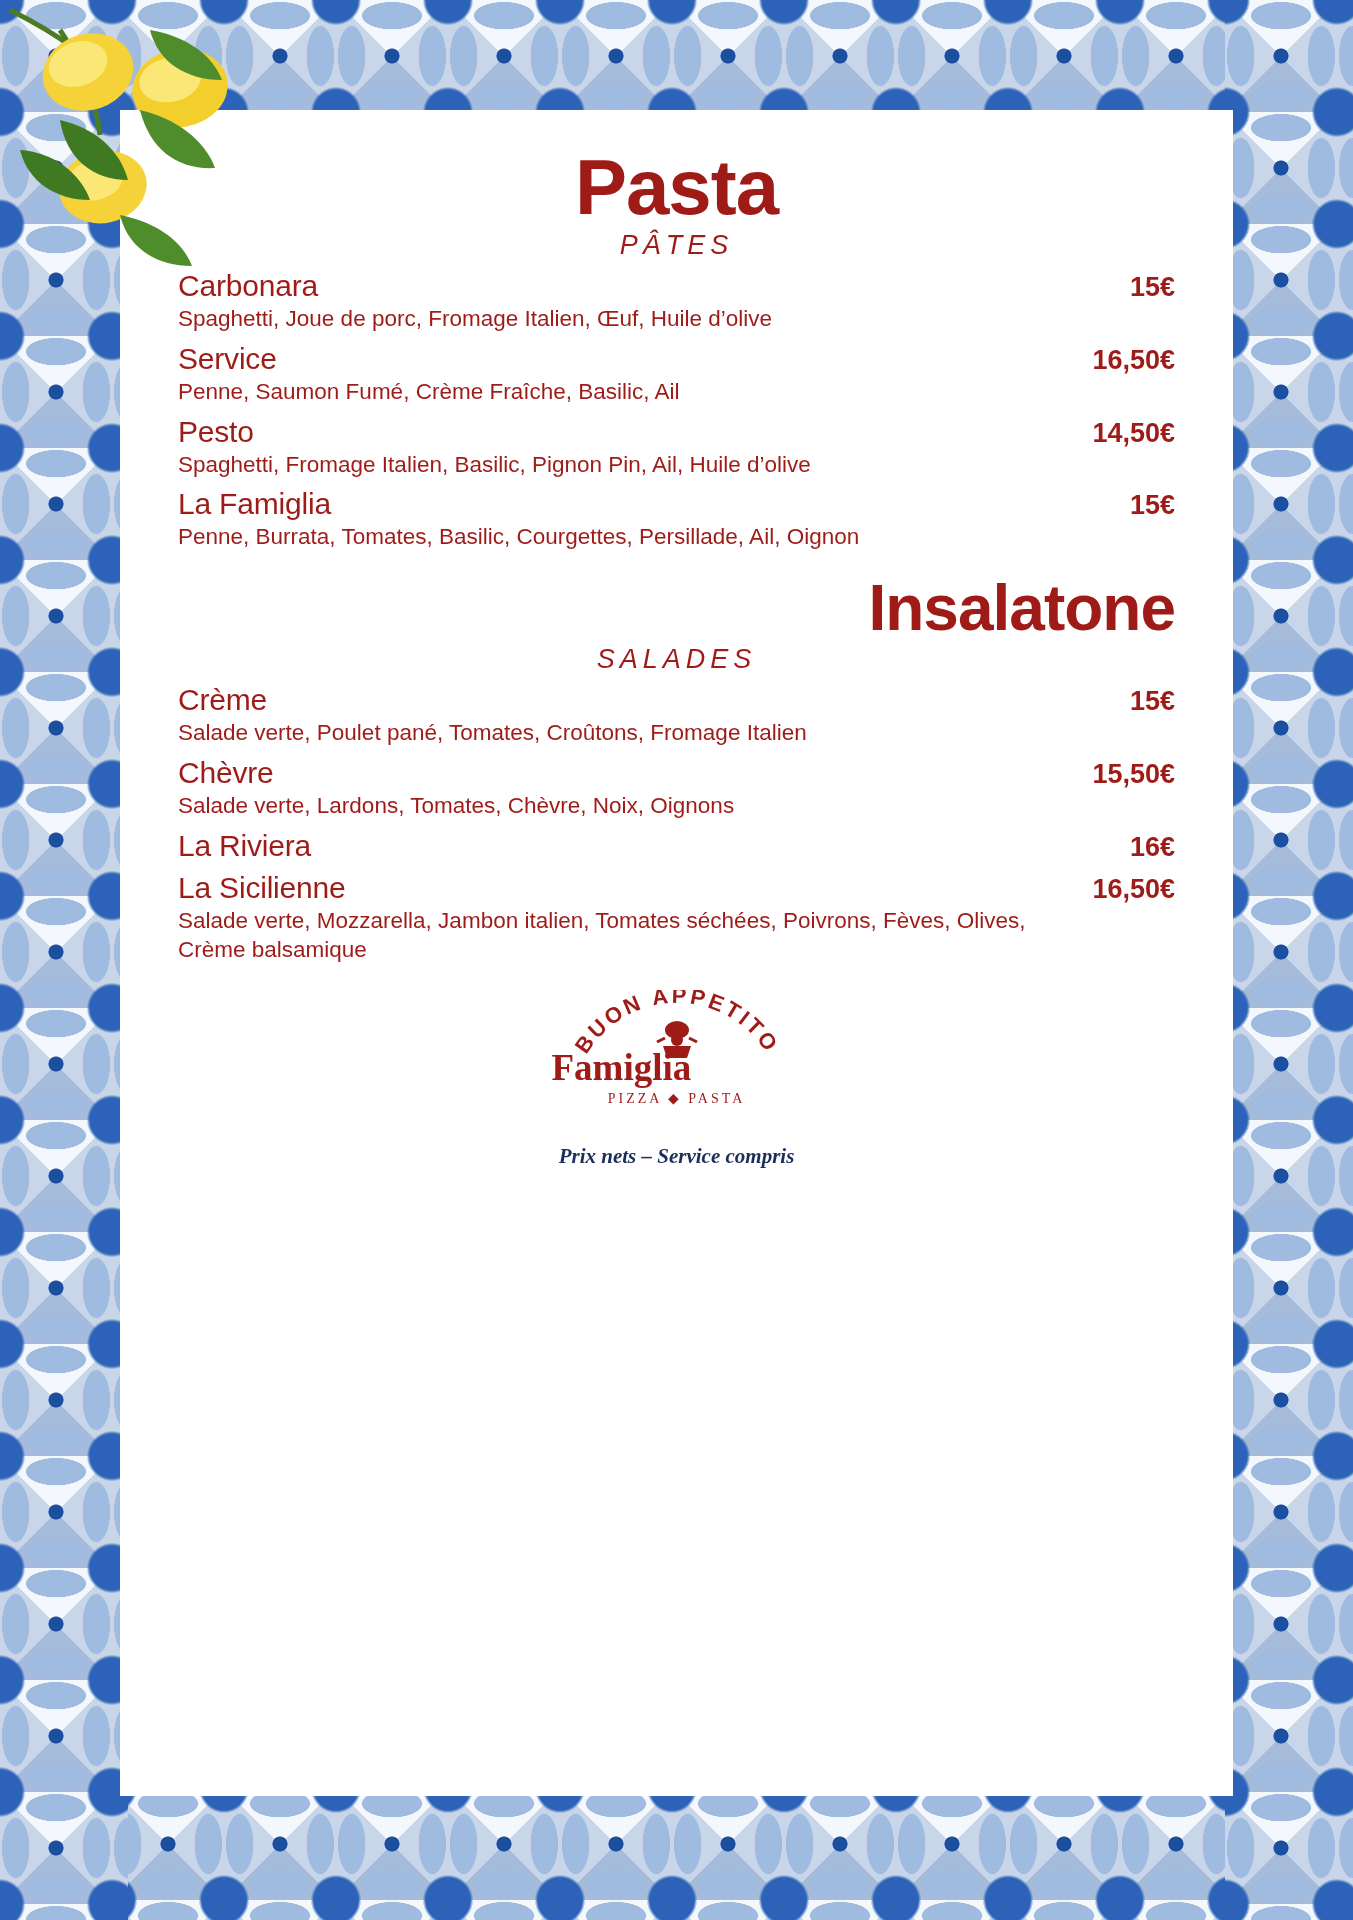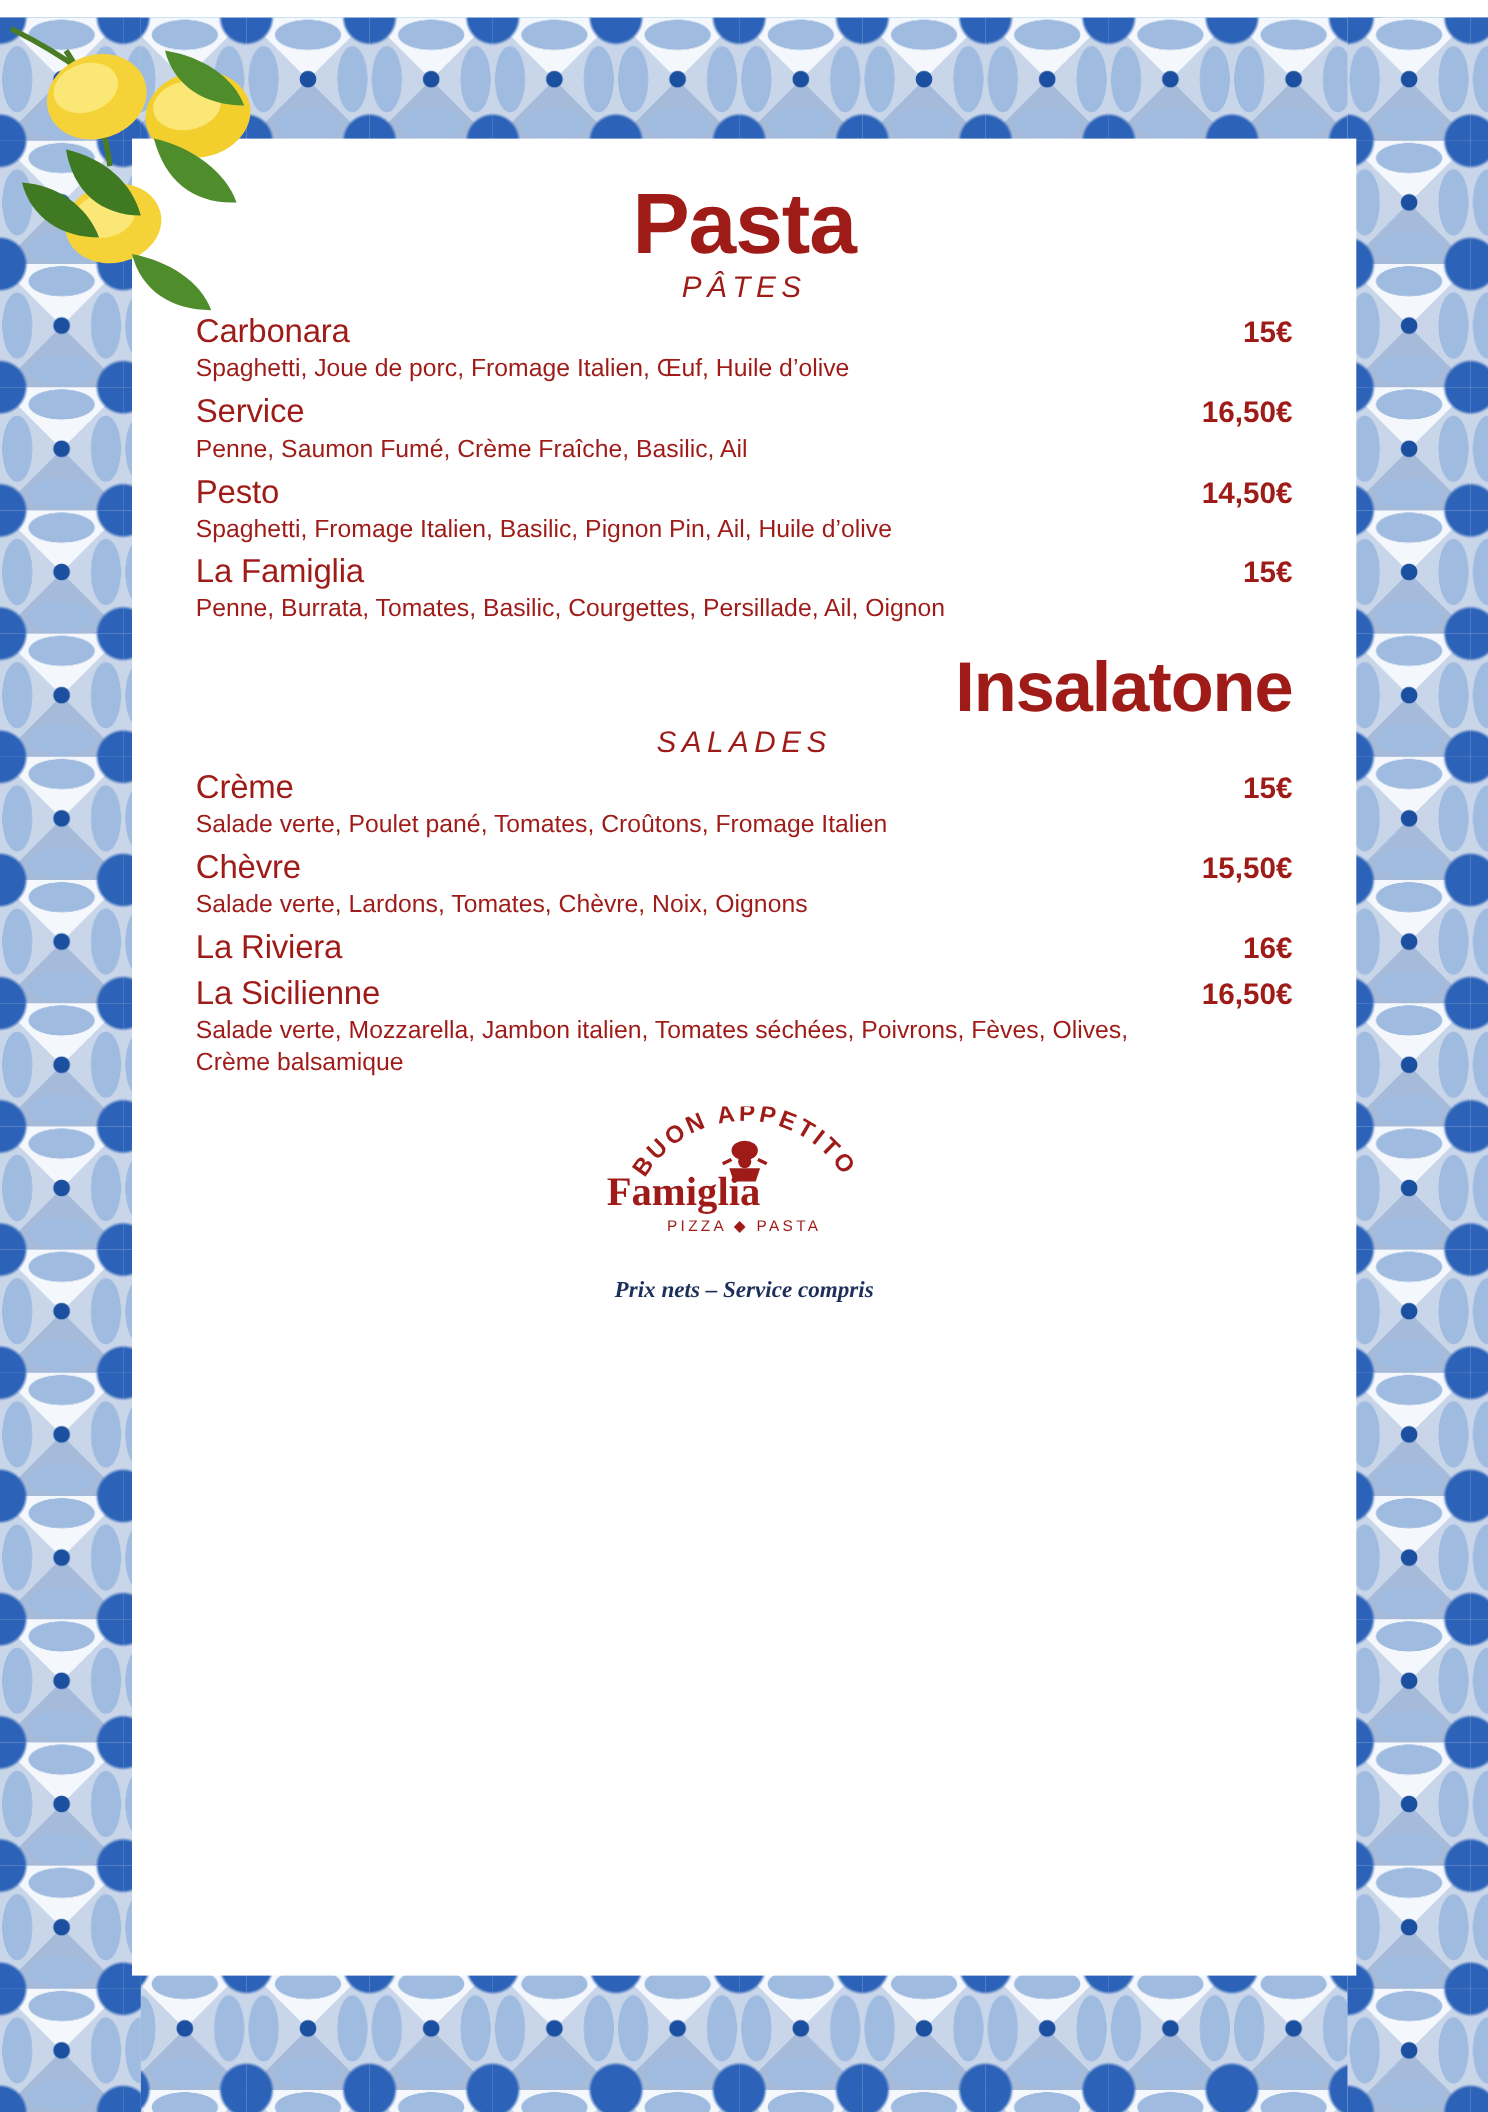--- a/index.html
+++ b/index.html
@@ -13,21 +13,20 @@
     position: relative;
     overflow: hidden;
     font-family: "Liberation Sans", sans-serif;
   }
 
   
   .page {
     position: absolute;
     inset: 0;
     background: #7dd3fc;
-    margin-top: 16px;
   }
   .border-frame {
     position: absolute;
     inset: 0;
     pointer-events: none;
   }
   .tile-band {
     position: absolute;
     background-repeat: repeat;
   }
@@ -161,20 +160,21 @@
   }
   .logo-sub {
     position: absolute;
     top: 100px;
     left: 0;
     right: 0;
     text-align: center;
     color: #9e1b18;
     font-size: 14px;
     letter-spacing: 3px;
+    font-family: Liberation Serif, serif;
   }
   .footer-note {
     margin-top: 6px;
     text-align: center;
     color: #1c2f5a;
     font-family: "Liberation Serif", serif;
     font-weight: 700;
     font-style: italic;
     font-size: 21px;
   }

